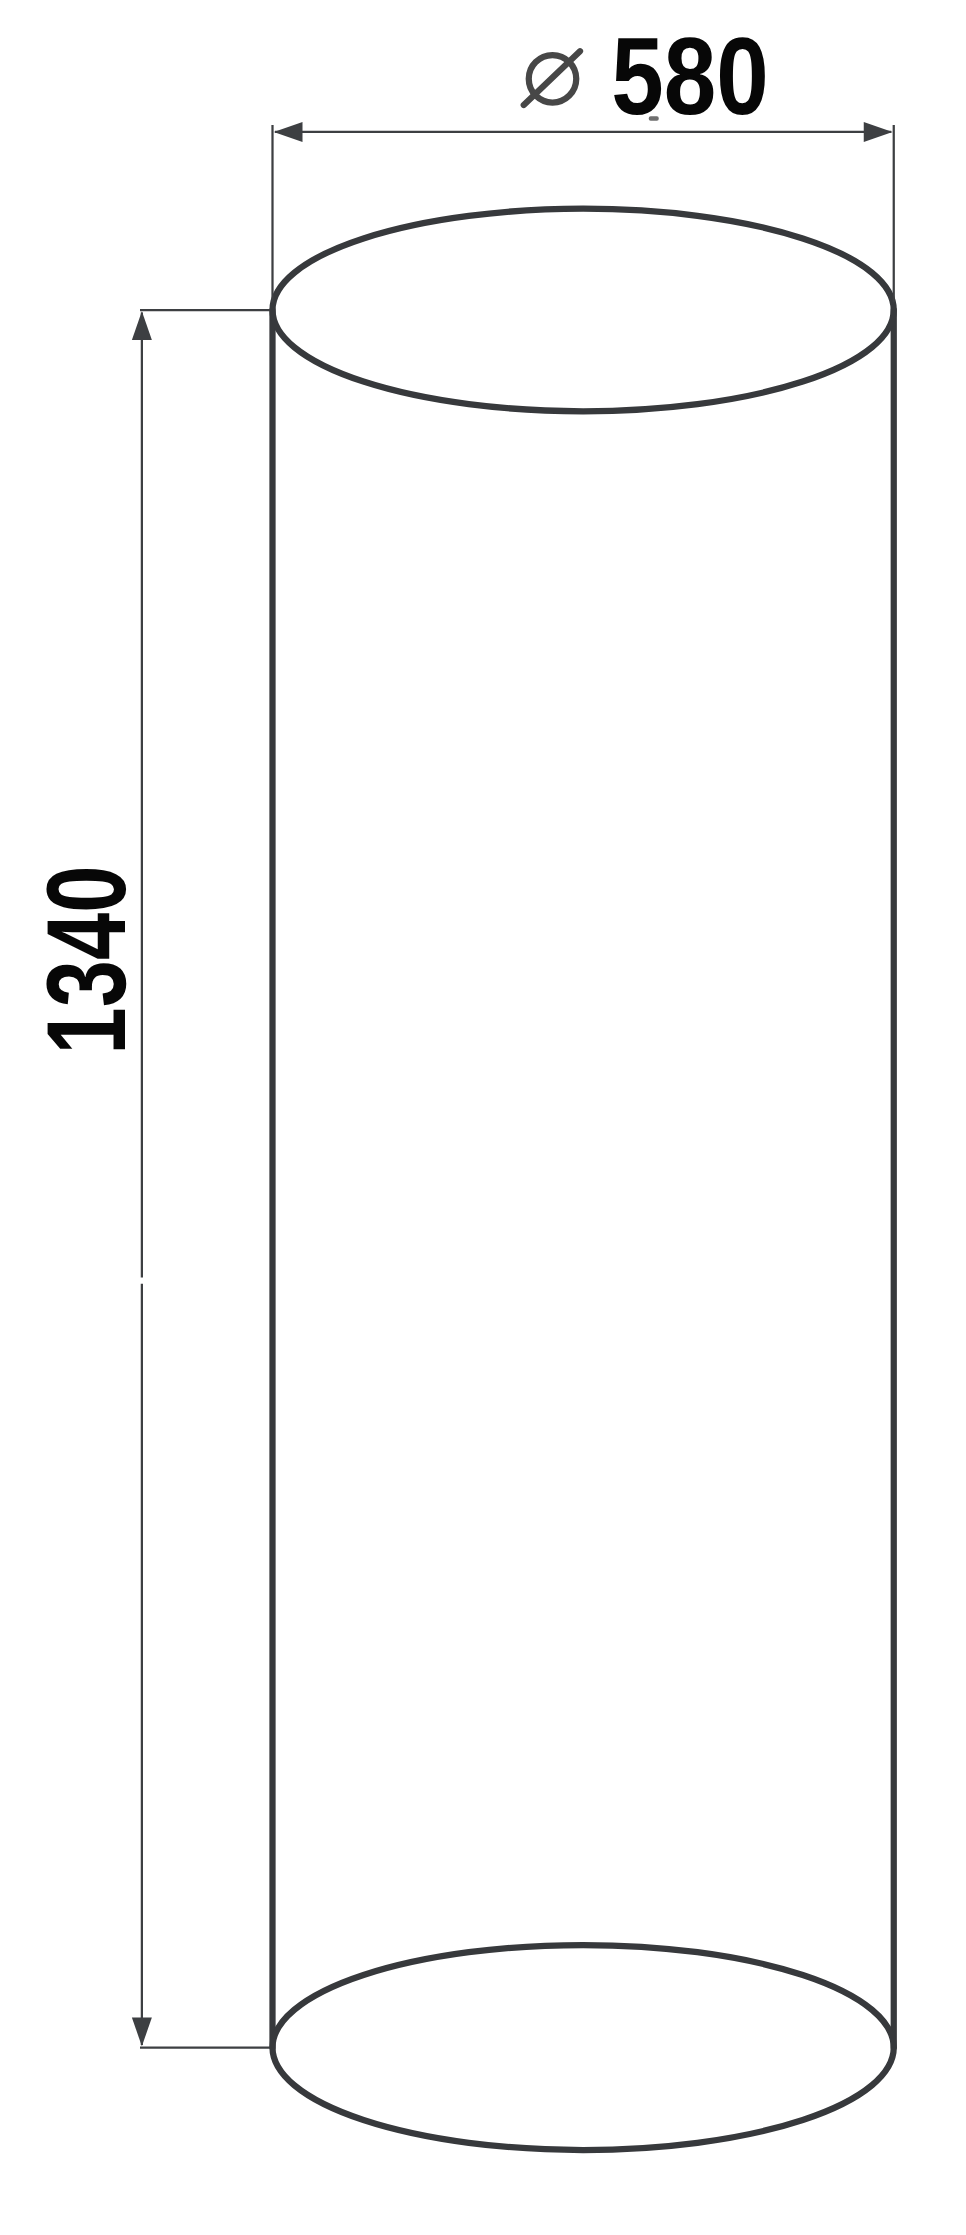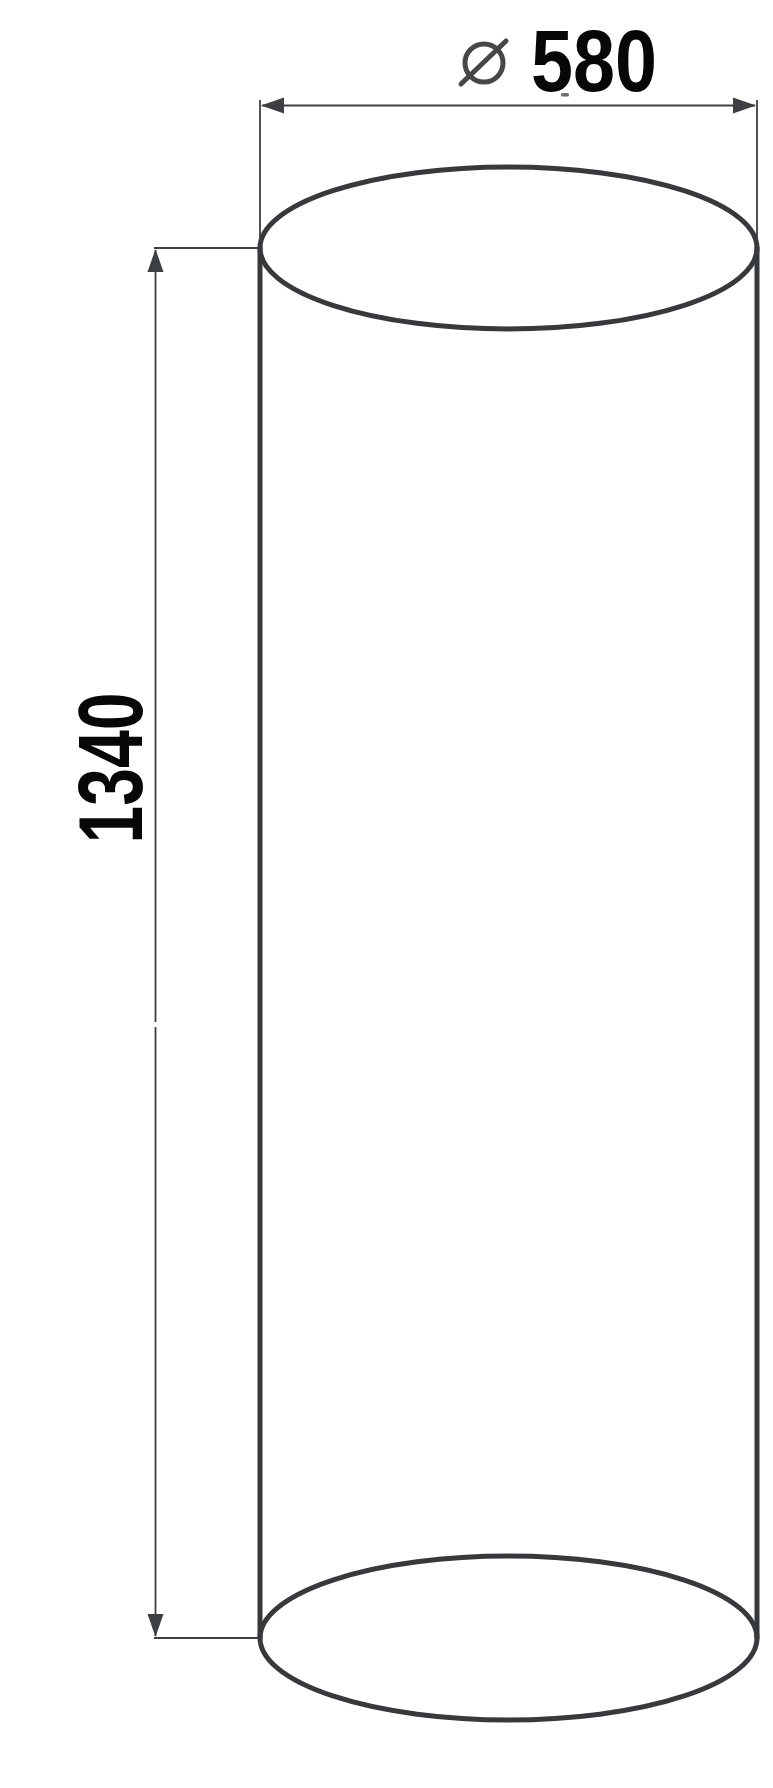--- a/index.html
+++ b/index.html
@@ -8,21 +8,20 @@
     background: var(--bg, #ffffff);
     width: 773px;
     height: 1788px;
     overflow: hidden;
   }
   .canvas-wrap {
     position: relative;
     width: 687px;
     height: 1788px;
     background: var(--bg, #ffffff);
-    padding-left: 42px;
   }
   svg { display: block; }
   .outline {
     stroke: var(--outline, #37393c);
     stroke-width: 5;
     fill: none;
     stroke-linecap: round;
   }
   .thin {
     stroke: var(--dimline, #3d3f42);

